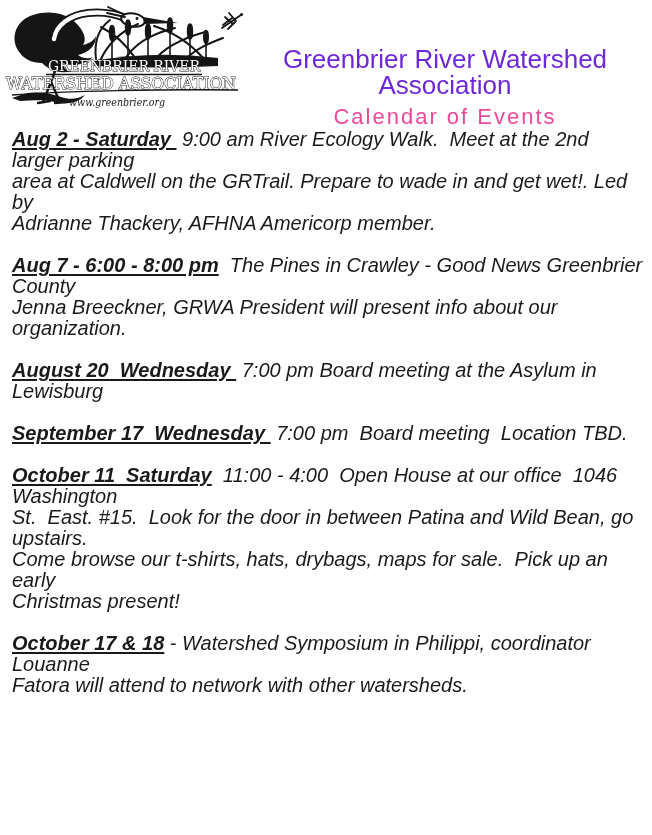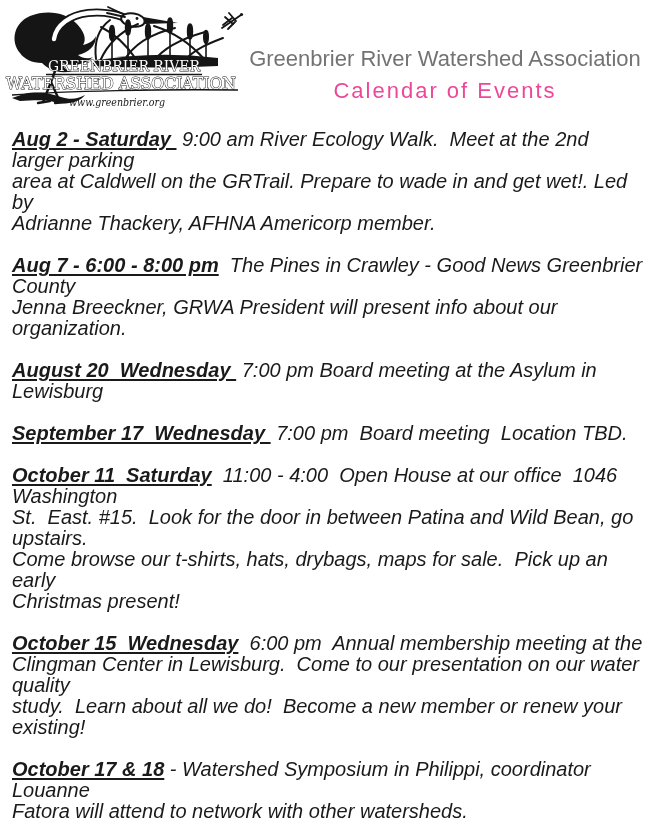--- a/index.html
+++ b/index.html
@@ -7,21 +7,21 @@
     position:relative;
     width:649px;height:835px;
     background:#ffffff;
     font-family:"Liberation Sans", sans-serif;
     color:#1a1a1a;
     overflow:hidden;
   }
   .header{position:relative;height:129px;}
   .logo{position:absolute;left:4px;top:3px;width:240px;height:112px;}
   .titles{position:absolute;left:242px;top:46px;width:406px;text-align:center;}
-  .title{font-size:22px;line-height:26px;color:#737373;}
+  .title{font-size:26px;line-height:26px;color:#6d28d9;}
   .subtitle{font-size:22px;line-height:26px;margin-top:6px;letter-spacing:2px;color:#ec4899;}
   .events{padding:0 4px 0 12px;}
   .event{margin:0 0 21px 0;font-size:20px;line-height:21px;white-space:pre-wrap;font-style:italic;}
   .event:last-child{margin-bottom:0;}
   .event-date{font-weight:bold;text-decoration:underline;text-decoration-thickness:1.8px;text-underline-offset:2px;}
   .logo-ink{stroke:#151515;}
   .logo-text{font-family:"DejaVu Serif", serif;fill:#ffffff;stroke:#151515;paint-order:stroke;}
   .logo-url{font-family:"DejaVu Serif", serif;font-style:italic;fill:#151515;}
 </style>
 </head>
@@ -119,20 +119,17 @@
 area at Caldwell on the GRTrail. Prepare to wade in and get wet!. Led by
 Adrianne Thackery, AFHNA Americorp member.</span></p>
     <p class="event"><span class="event-date">Aug 7 - 6:00 - 8:00 pm</span><span>  The Pines in Crawley - Good News Greenbrier County
 Jenna Breeckner, GRWA President will present info about our organization.</span></p>
     <p class="event"><span class="event-date">August 20  Wednesday </span><span> 7:00 pm Board meeting at the Asylum in Lewisburg</span></p>
     <p class="event"><span class="event-date">September 17  Wednesday </span><span> 7:00 pm  Board meeting  Location TBD.</span></p>
     <p class="event"><span class="event-date">October 11  Saturday</span><span>  11:00 - 4:00  Open House at our office  1046 Washington
 St.  East. #15.  Look for the door in between Patina and Wild Bean, go upstairs.
 Come browse our t-shirts, hats, drybags, maps for sale.  Pick up an early
 Christmas present!</span></p>
-    <p class="event"><span class="event-date">October 15  Wednesday</span><span>  6:00 pm  Annual membership meeting at the
-Clingman Center in Lewisburg.  Come to our presentation on our water quality
-study.  Learn about all we do!  Become a new member or renew your existing!</span></p>
     <p class="event"><span class="event-date">October 17 &amp; 18</span><span> - Watershed Symposium in Philippi, coordinator Louanne
 Fatora will attend to network with other watersheds.</span></p>
   </div>
 
 </div>
 
 </body></html>

